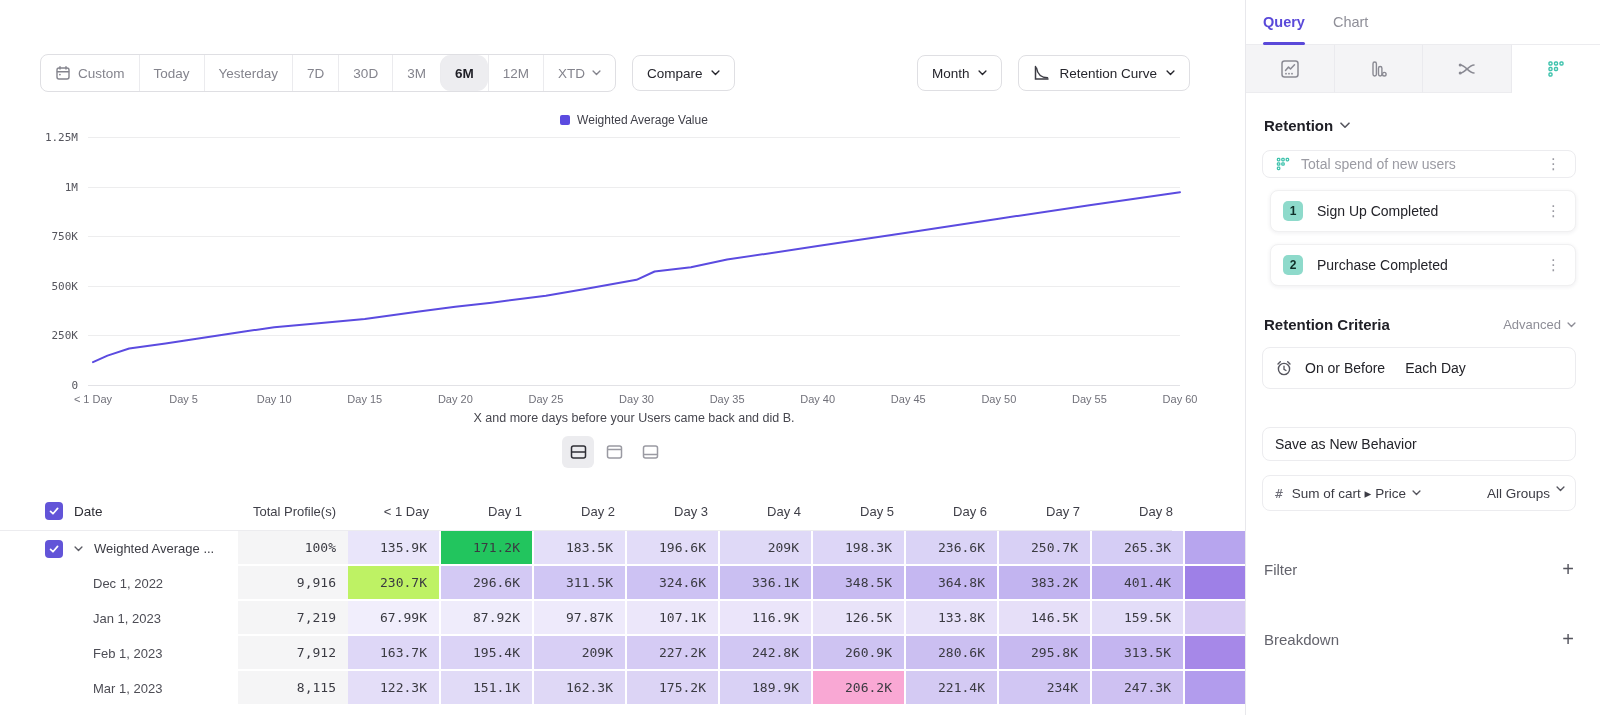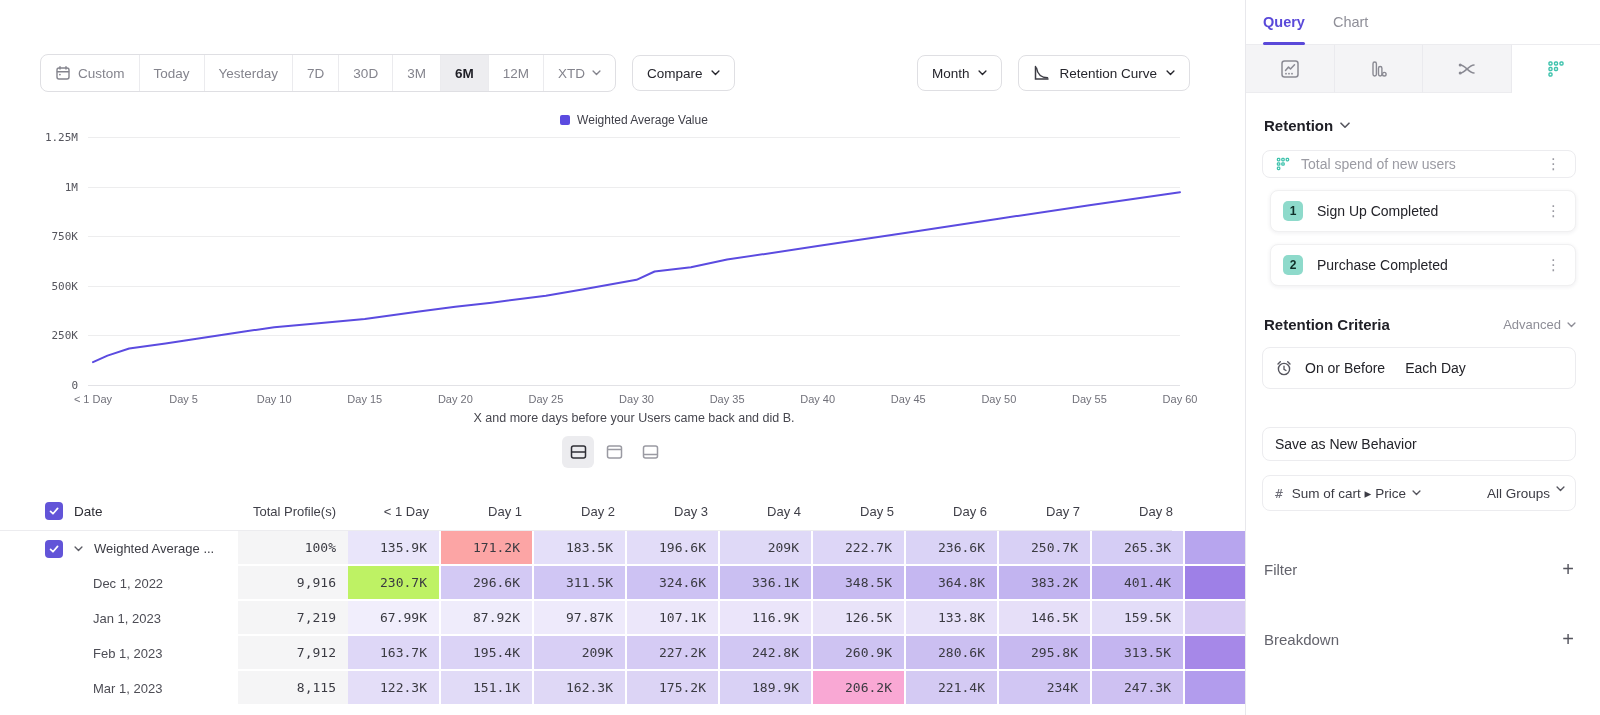--- a/index.html
+++ b/index.html
@@ -9,21 +9,21 @@
   svg{display:block;}
   
   #main{position:absolute;left:0;top:0;width:1245px;height:715px;}
   #toolbar{position:absolute;left:0;top:54px;right:0;height:38px;display:flex;align-items:center;
            padding:0 55px 0 40px;box-sizing:border-box;gap:16px;}
   .seg{display:flex;align-items:stretch;height:36px;border:1px solid #dfdfe3;border-radius:8px;
        background:#fff;overflow:hidden;}
   .seg-item{display:flex;align-items:center;gap:7px;padding:0 14px;font-size:13.5px;color:#84848d;
             cursor:pointer;white-space:nowrap;}
   .seg-item + .seg-item{border-left:1px solid #ebebee;}
-  .seg-item.selected{background:#ededf0;color:#1f1f26;font-weight:bold;}
+  .seg-item.selected{background:#ededf0;color:#1f1f26;font-weight:bold;border-radius:11px;}
   .btn{display:flex;align-items:center;gap:9px;height:36px;padding:0 14px;border:1px solid #dfdfe3;
        border-radius:8px;background:#fff;font-size:13.5px;color:#26262d;cursor:pointer;box-sizing:border-box;}
   .chev{flex:0 0 auto;}
   #month-btn{margin-left:auto;}
   
   #chart{position:absolute;left:0;top:105px;width:1245px;height:330px;}
   #legend{position:absolute;left:88px;width:1092px;top:8px;display:flex;justify-content:center;
           align-items:center;gap:7px;font-size:12px;color:#3f3f48;}
   #legend .swatch{width:10px;height:10px;border-radius:2px;}
   .gridline{position:absolute;left:88px;width:1092px;height:1px;background:#ededee;}
@@ -261,25 +261,25 @@
             </span>
             <span class="exp">
               <svg class="chev" width="9" height="6" viewBox="0 0 10 7">
                 <path d="M1 1.2 L5 5.2 L9 1.2" fill="none" stroke="currentColor" stroke-width="1.6" stroke-linecap="round" stroke-linejoin="round"></path>
               </svg>
             </span>
             <span class="rlabel">Weighted Average ...</span>
           </div>
           <div class="cell total-cell mono">100%</div>
           <div class="cell day-cell mono" style="background: rgb(233, 229, 250);">135.9K</div>
-          <div class="cell day-cell mono" style="background: #fca5a5;">171.2K</div>
+          <div class="cell day-cell mono" style="background: #22c55e;">171.2K</div>
           <div class="cell day-cell mono" style="background: rgb(228, 223, 249);">183.5K</div>
           <div class="cell day-cell mono" style="background: rgb(226, 220, 248);">196.6K</div>
           <div class="cell day-cell mono" style="background: rgb(223, 217, 247);">209K</div>
-          <div class="cell day-cell mono" style="background: rgb(221, 214, 247);">222.7K</div>
+          <div class="cell day-cell mono" style="background: rgb(221, 214, 247);">198.3K</div>
           <div class="cell day-cell mono" style="background: rgb(218, 211, 246);">236.6K</div>
           <div class="cell day-cell mono" style="background: rgb(216, 208, 245);">250.7K</div>
           <div class="cell day-cell mono" style="background: rgb(213, 205, 245);">265.3K</div>
           <div class="cell sliver" style="background: rgb(183, 165, 238);"></div>
         </div>
         <div class="trow">
           <div class="cell date-cell">
             <span class="rlabel date">Dec 1, 2022</span>
           </div>
           <div class="cell total-cell mono">9,916</div>

